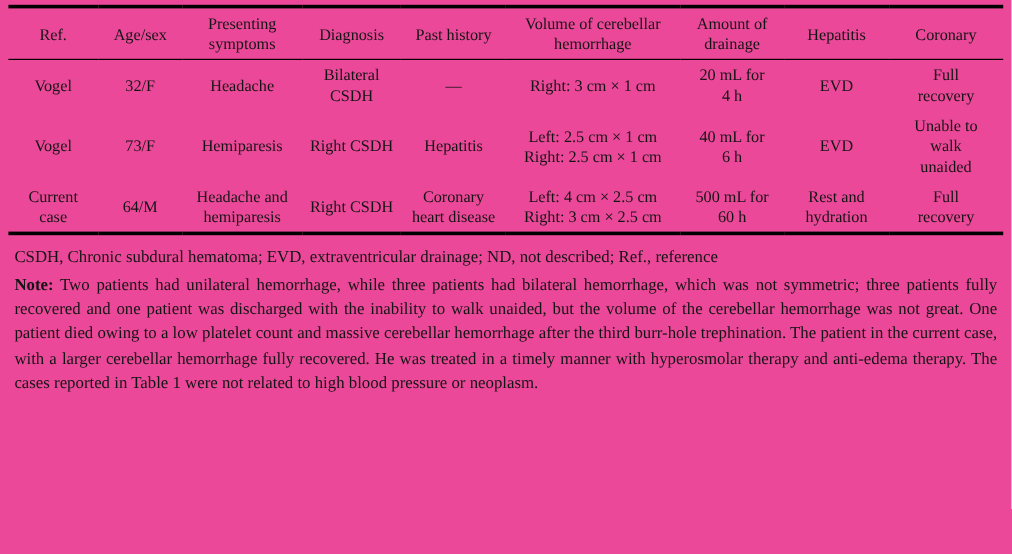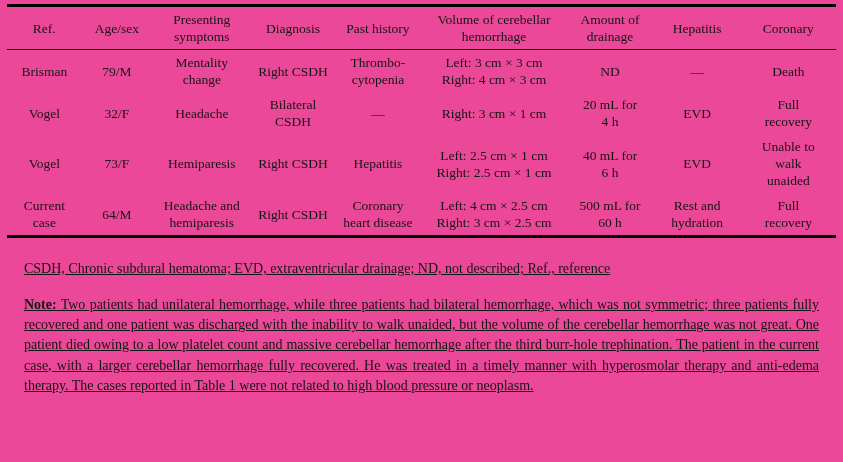--- a/index.html
+++ b/index.html
@@ -55,22 +55,21 @@
   col.c-drainage  { width: 10.5%; }
   col.c-treatment { width: 10.5%; }
   col.c-outcome   { width: 11.5%; }
 
   .footnotes {
     padding: 5px 1px 0 1px;
     font-size: 14px;
     line-height: 1.44;
   }
   .footnotes p {
-    margin: 16px;
-    text-decoration: underline;
+    margin: 4px;
   }
   .note-paragraph {
     text-align: justify;
   }
   .note-label {
     font-weight: bold;
   }
 </style>
 </head>
 <body>
@@ -99,34 +98,20 @@
         <th>Past history</th>
         <th>Volume of cerebellar
 hemorrhage</th>
         <th>Amount of
 drainage</th>
         <th>Hepatitis</th>
         <th>Coronary</th>
       </tr>
     </thead>
     <tbody>
-      <tr>
-        <td>Brisman</td>
-        <td>79/M</td>
-        <td>Mentality
-change</td>
-        <td>Right CSDH</td>
-        <td>Thrombo-
-cytopenia</td>
-        <td>Left: 3 cm × 3 cm
-Right: 4 cm × 3 cm</td>
-        <td>ND</td>
-        <td>—</td>
-        <td>Death</td>
-      </tr>
       <tr>
         <td>Vogel</td>
         <td>32/F</td>
         <td>Headache</td>
         <td>Bilateral
 CSDH</td>
         <td>—</td>
         <td>Right: 3 cm × 1 cm</td>
         <td>20 mL for
 4 h</td>

